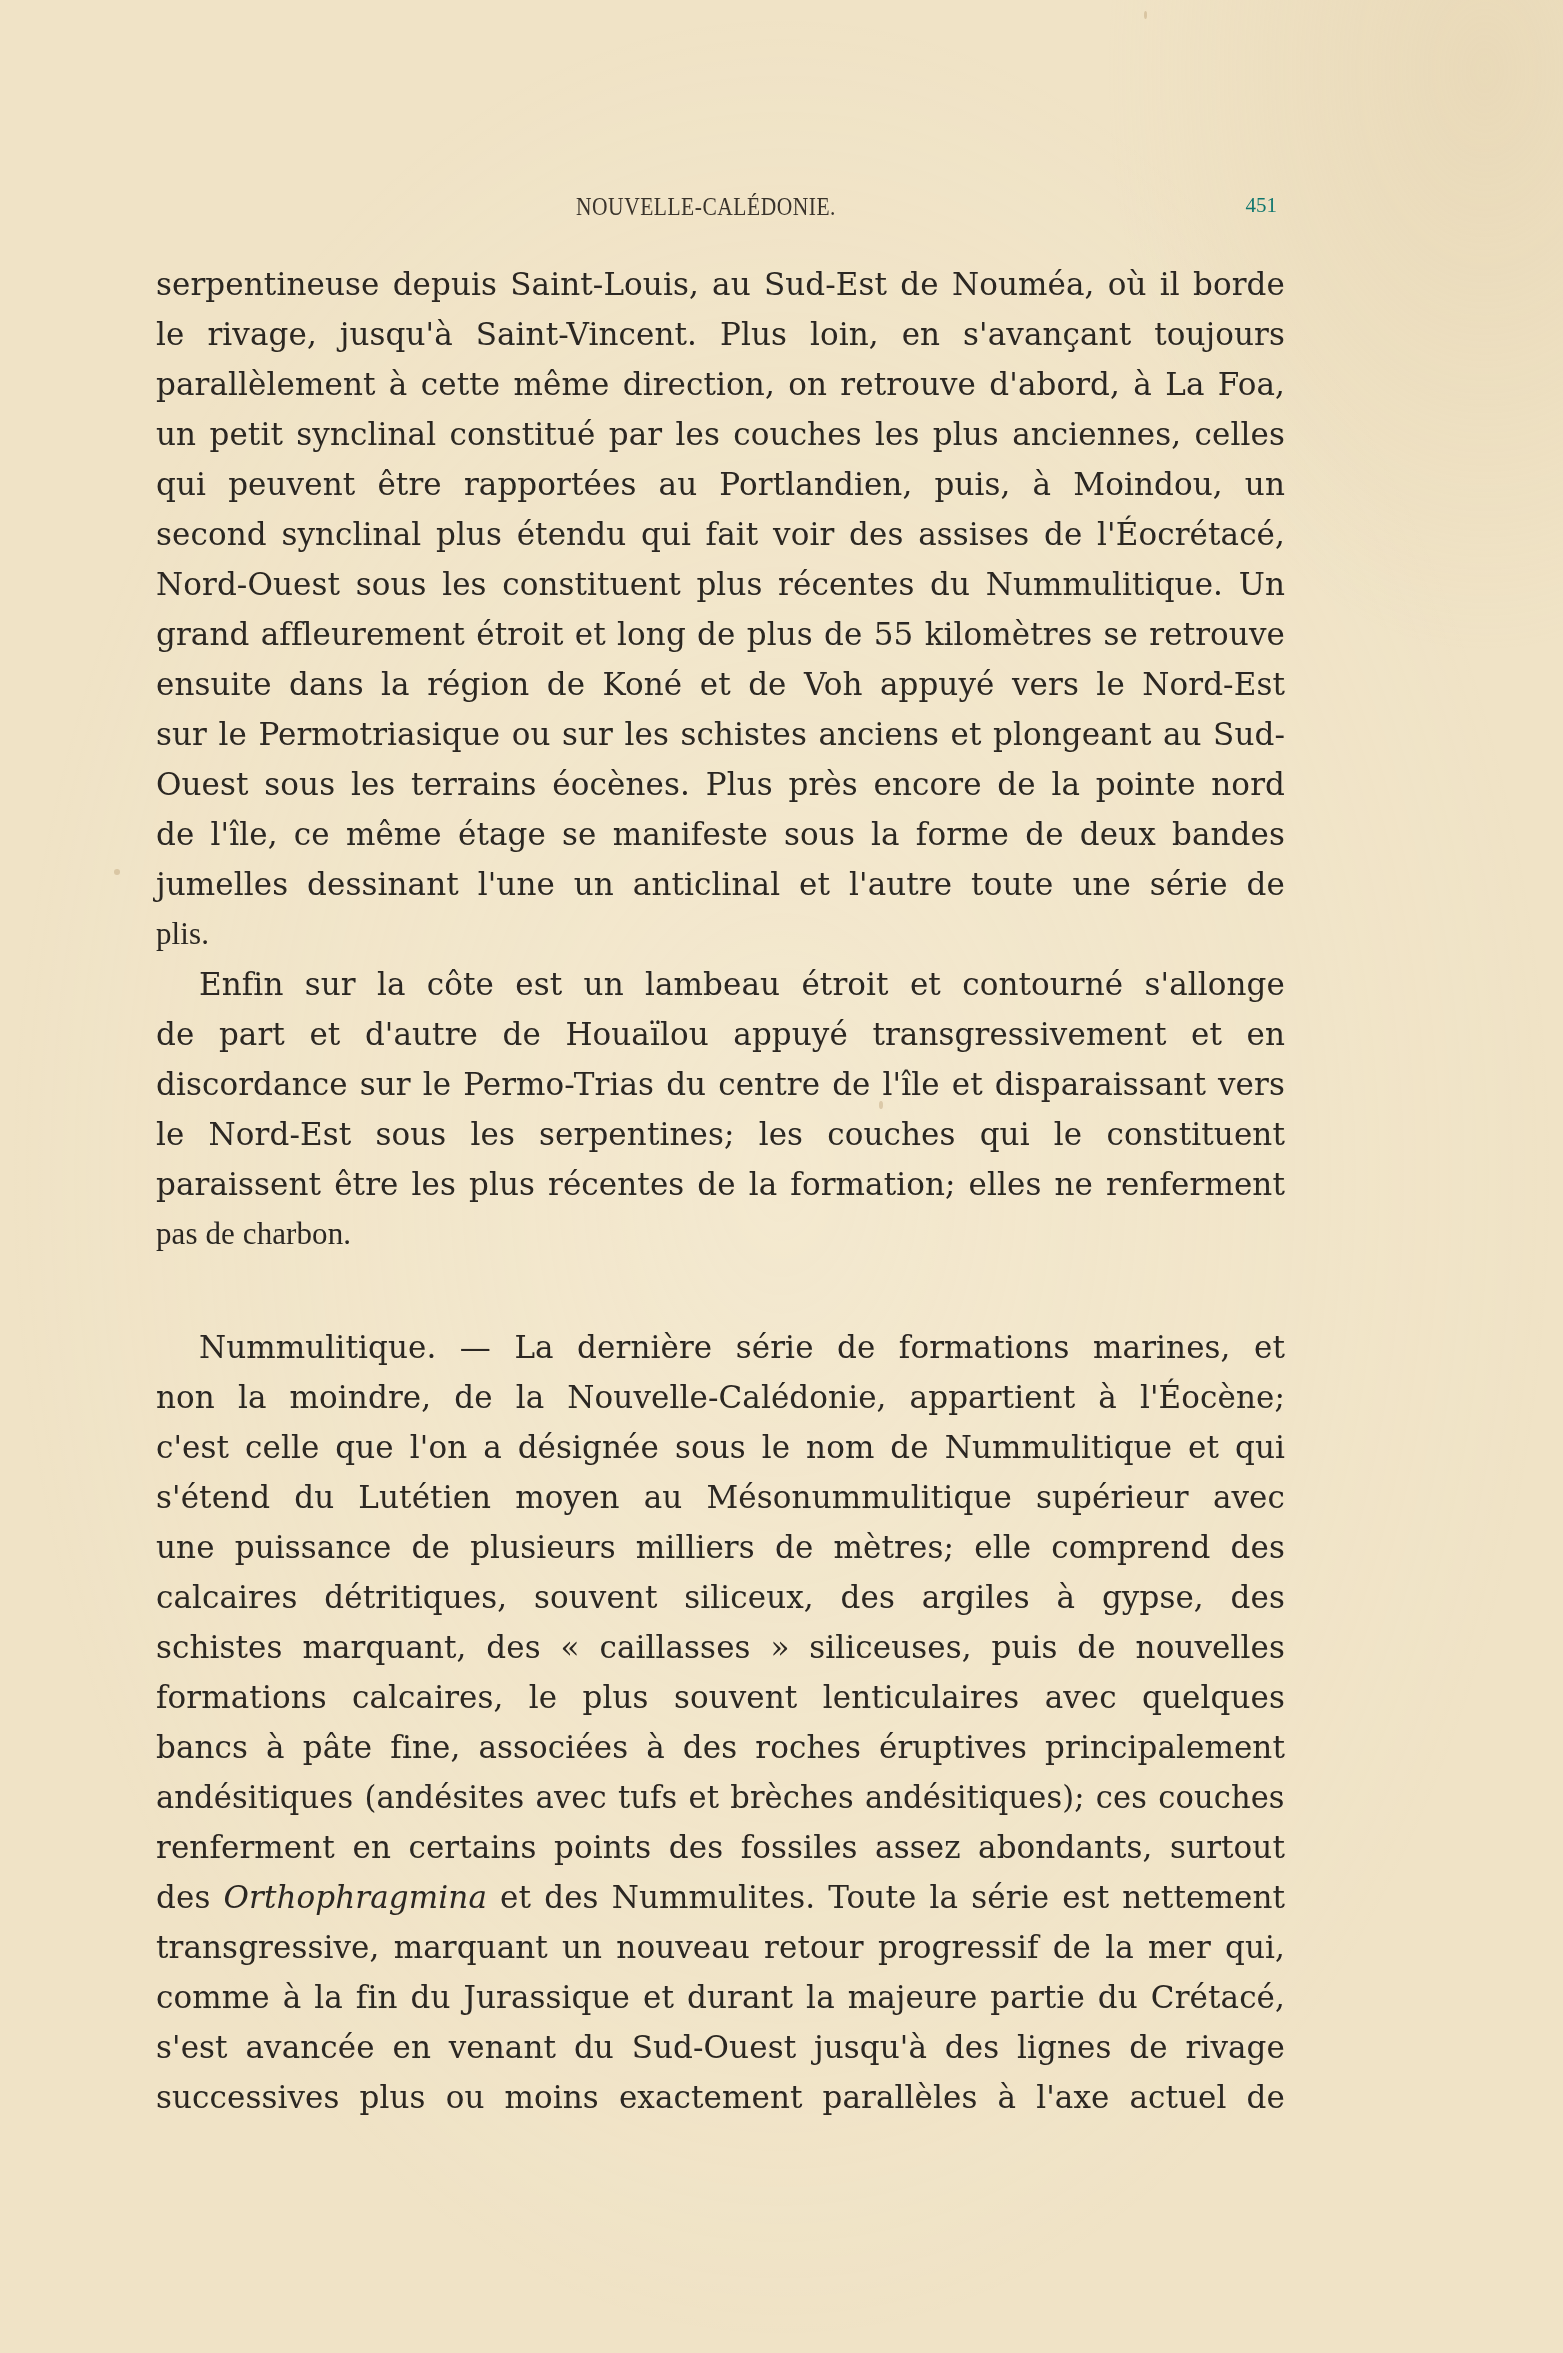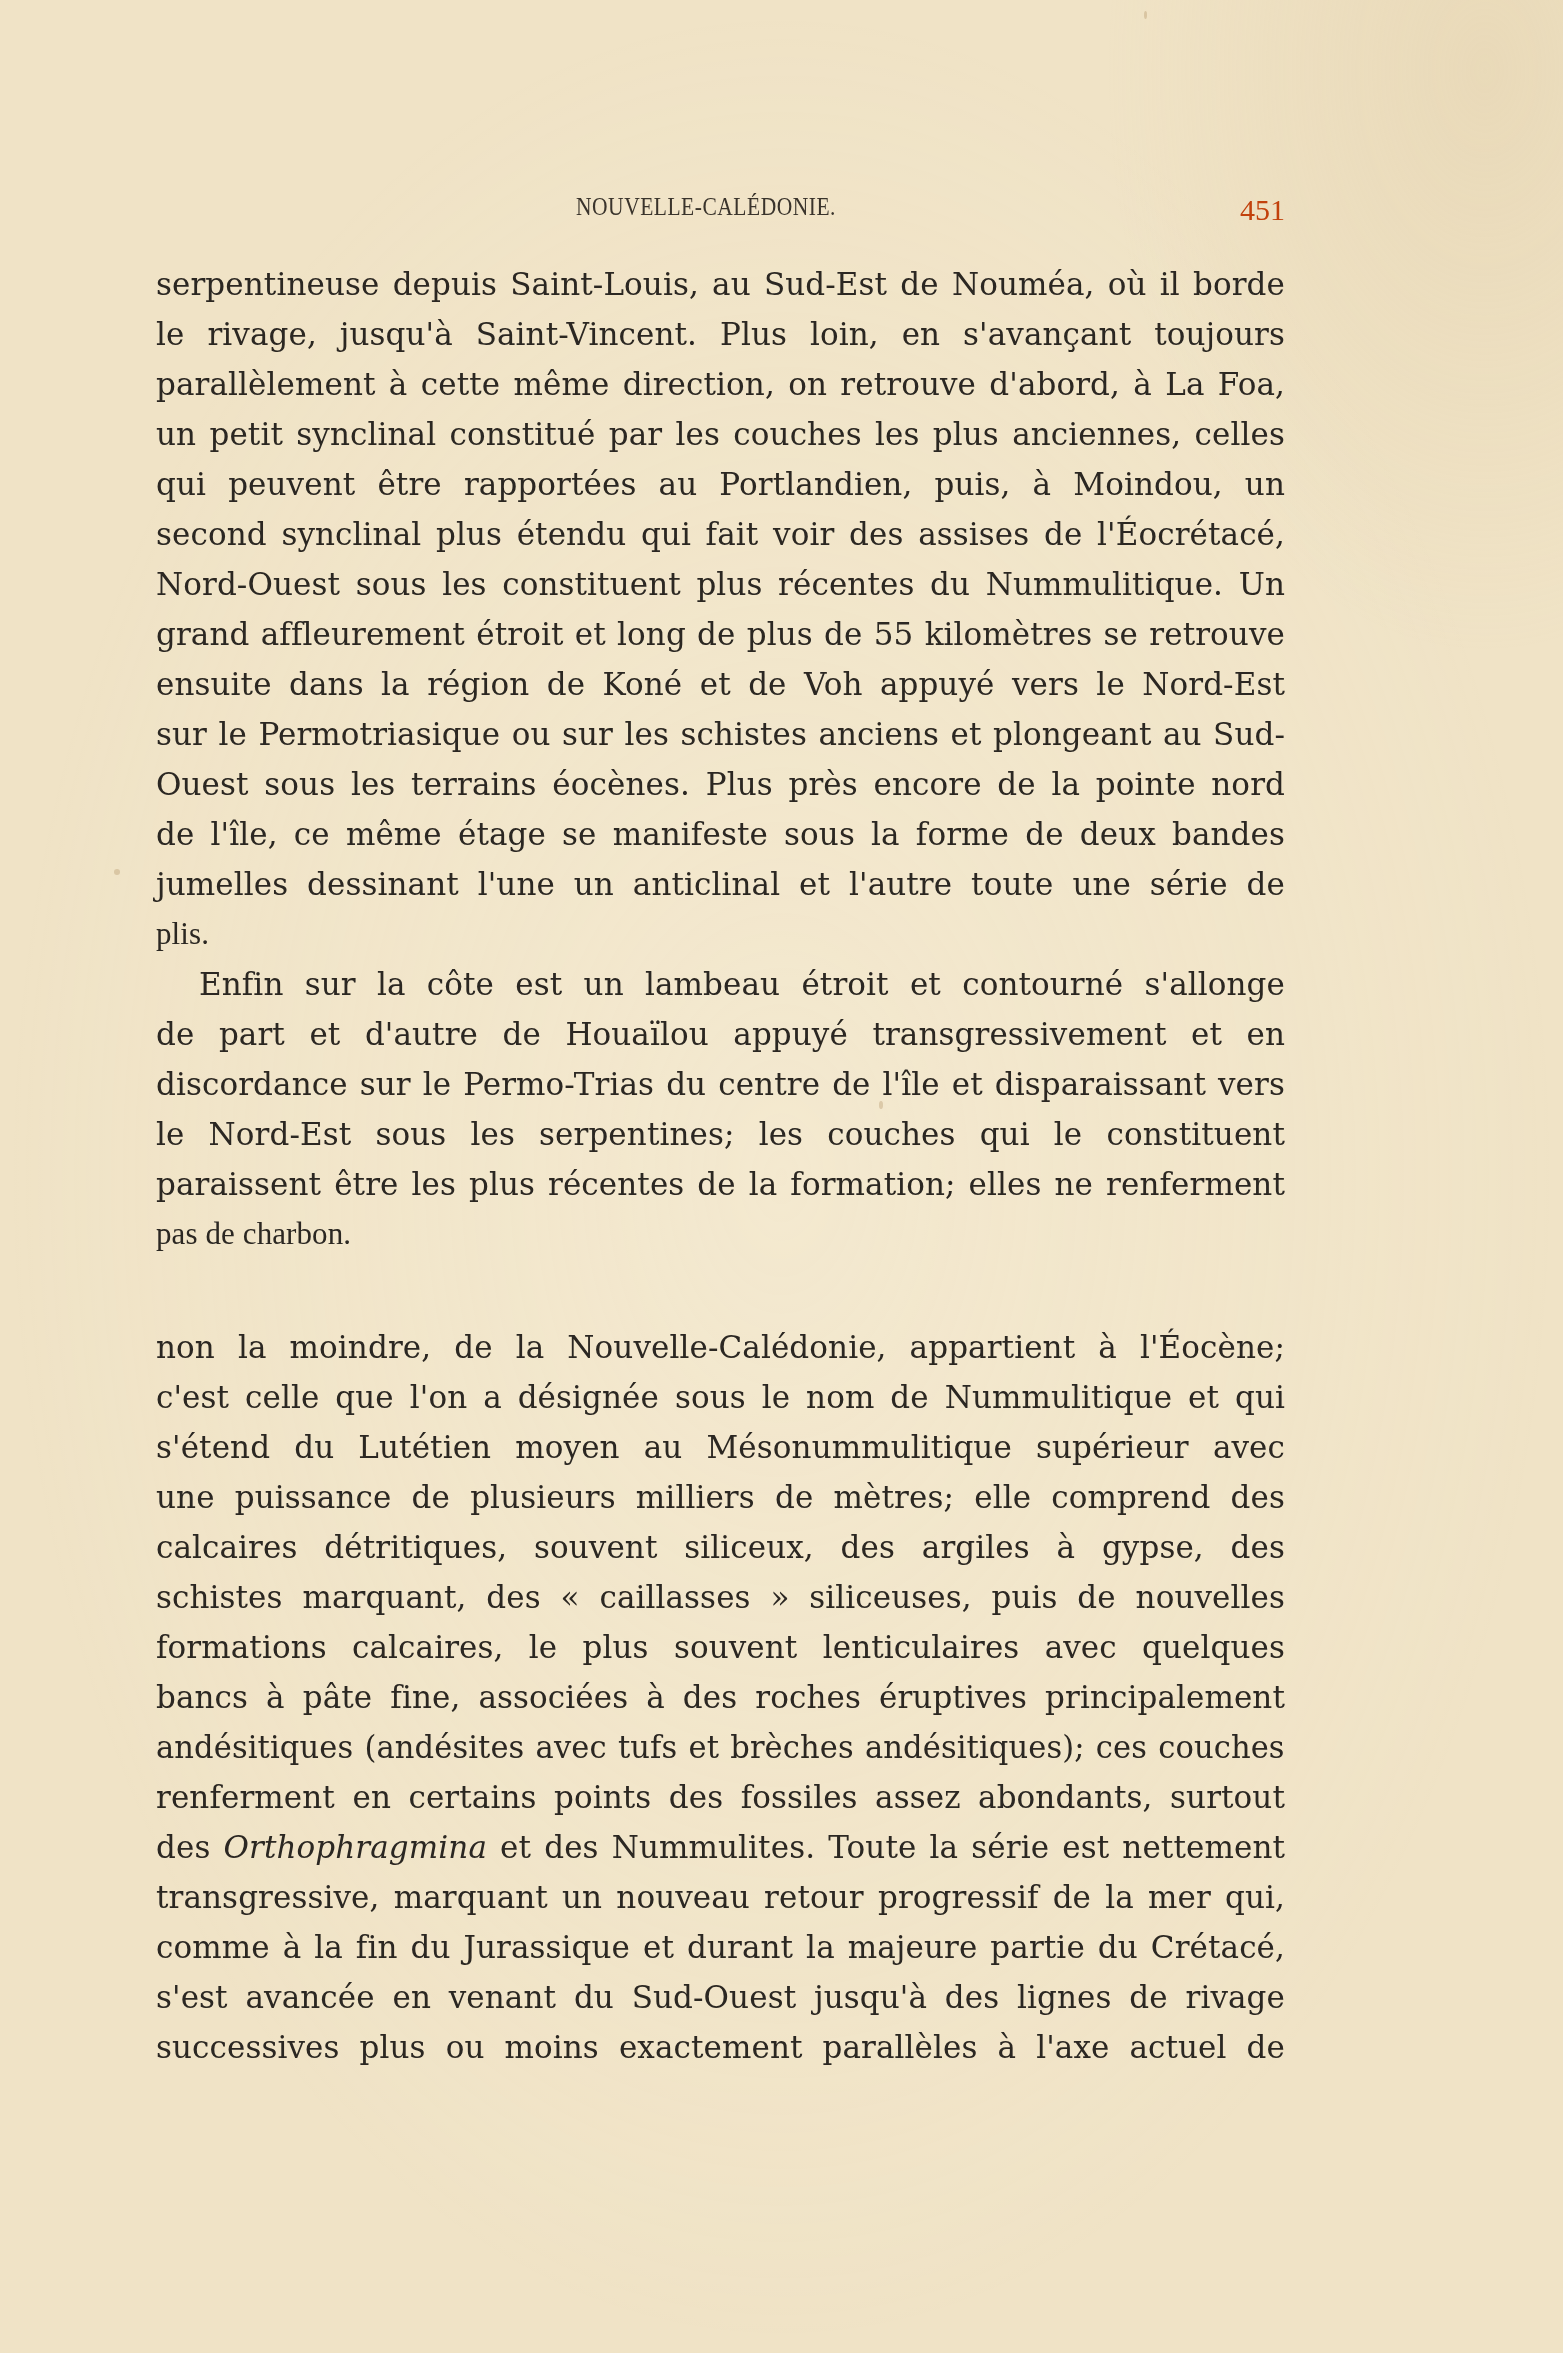--- a/index.html
+++ b/index.html
@@ -38,24 +38,24 @@
       text-align: center;
       font-family: "Liberation Serif", serif;
       font-size: 25px;
       letter-spacing: 0.6px;
       color: #3a342c;
       transform: scaleX(0.86);
       transform-origin: center;
     }
     .page-number {
       position: absolute;
-      right: 0;
+      right: 8px;
       font-family: "Liberation Serif", serif;
-      font-size: 30px;
-      color: #c2410c;
+      font-size: 21px;
+      color: #0f766e;
     }
     .body-text {
       position: absolute;
       top: 259px;
       left: 0;
       width: 1129px;
     }
     .line {
       display: block;
       height: 50px;
@@ -123,20 +123,21 @@
       <span class="line">de part et d'autre de Houaïlou appuyé transgressivement et en</span>
       <span class="line">discordance sur le Permo-Trias du centre de l'île et disparaissant vers</span>
       <span class="line">le Nord-Est sous les serpentines; les couches qui le constituent</span>
       <span class="line">paraissent être les plus récentes de la formation; elles ne renferment</span>
       <span class="line last">pas de charbon.</span>
     </div>
 
     <div class="gap"></div>
 
     <div>
+      <span class="line indent"><span class="smallcaps-heading">Nummulitique.</span><span> — </span><span>La dernière série de formations marines, et</span></span>
       <span class="line">non la moindre, de la Nouvelle-Calédonie, appartient à l'Éocène;</span>
       <span class="line">c'est celle que l'on a désignée sous le nom de Nummulitique et qui</span>
       <span class="line">s'étend du Lutétien moyen au Mésonummulitique supérieur avec</span>
       <span class="line">une puissance de plusieurs milliers de mètres; elle comprend des</span>
       <span class="line">calcaires détritiques, souvent siliceux, des argiles à gypse, des</span>
       <span class="line">schistes marquant, des « caillasses » siliceuses, puis de nouvelles</span>
       <span class="line">formations calcaires, le plus souvent lenticulaires avec quelques</span>
       <span class="line">bancs à pâte fine, associées à des roches éruptives principalement</span>
       <span class="line" style="transform: scaleX(0.985708); transform-origin: left center; width: 1145px; text-align-last: justify;">andésitiques (andésites avec tufs et brèches andésitiques); ces couches</span>
       <span class="line">renferment en certains points des fossiles assez abondants, surtout</span>

